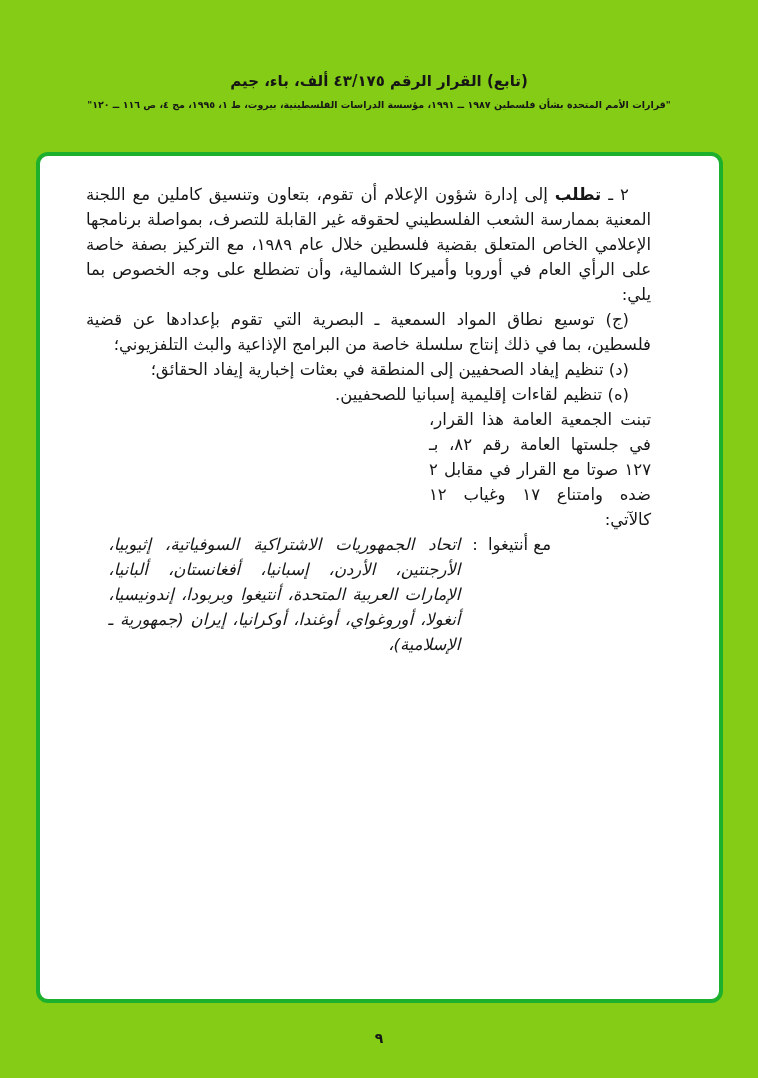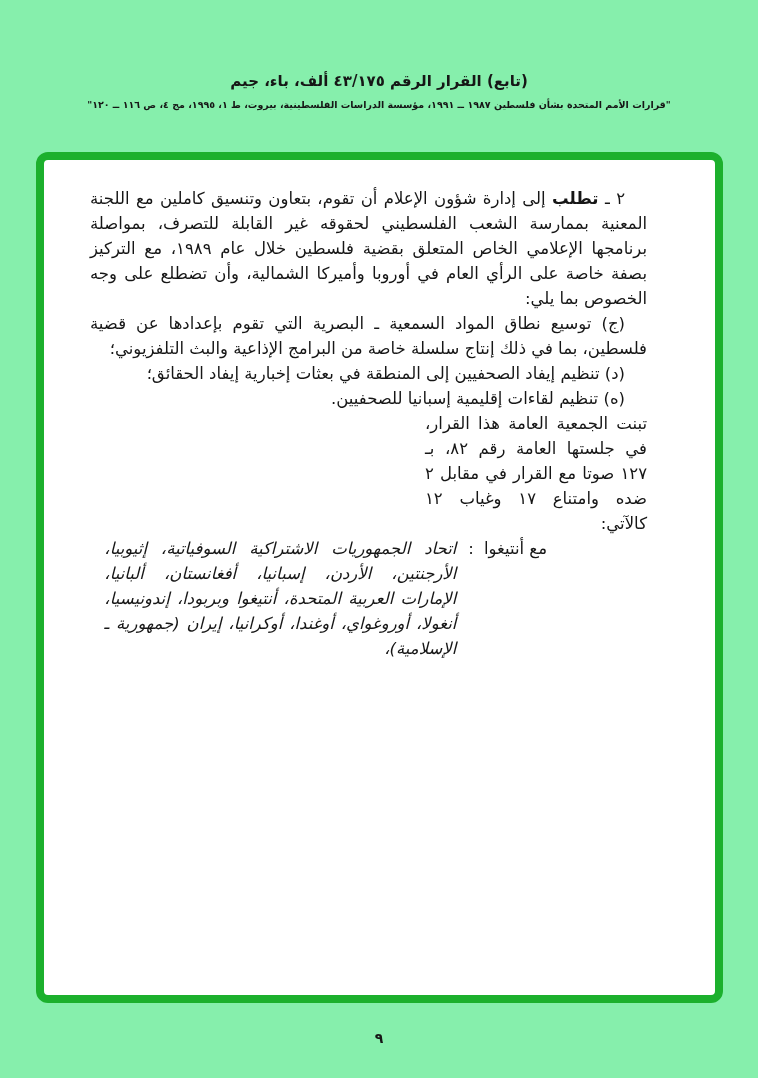--- a/index.html
+++ b/index.html
@@ -5,33 +5,33 @@
     * { margin: 0; padding: 0; box-sizing: border-box; }
     html, body {
       width: 758px; height: 1078px;
       background: #ffffff;
       font-family: "DejaVu Sans", sans-serif;
       color: #161616;
       overflow: hidden;
       position: relative;
       direction: rtl;
     }
-    .page { position: absolute; inset: 0; width: 758px; height: 1078px; background:#86efac; }
+    .page { position: absolute; inset: 0; width: 758px; height: 1078px; background:#84cc16; }
 
     
     .header { position: absolute; top: 72px; left: 0; width: 758px; text-align: center; }
     .doc-title { font-size: 15px; font-weight: bold; letter-spacing: 0; }
     .doc-source { font-size: 9.5px; font-weight: bold; margin-top: 9px; white-space: nowrap; }
 
     
     .frame {
       position: absolute;
       left: 36px; top: 152px;
       width: 687px; height: 851px;
-      border: 8px solid #1d4ed8;
+      border: 4px solid #1d4ed8;
       border-radius: 12px;
       background: #ffffff;
       padding: 26px 68px 0 46px;
     }
 
     .body-text { font-size: 16.5px; line-height: 25px; text-align: justify; }
     .para { text-indent: 22px; }
     .bold { font-weight: bold; }
 
     .adoption {

